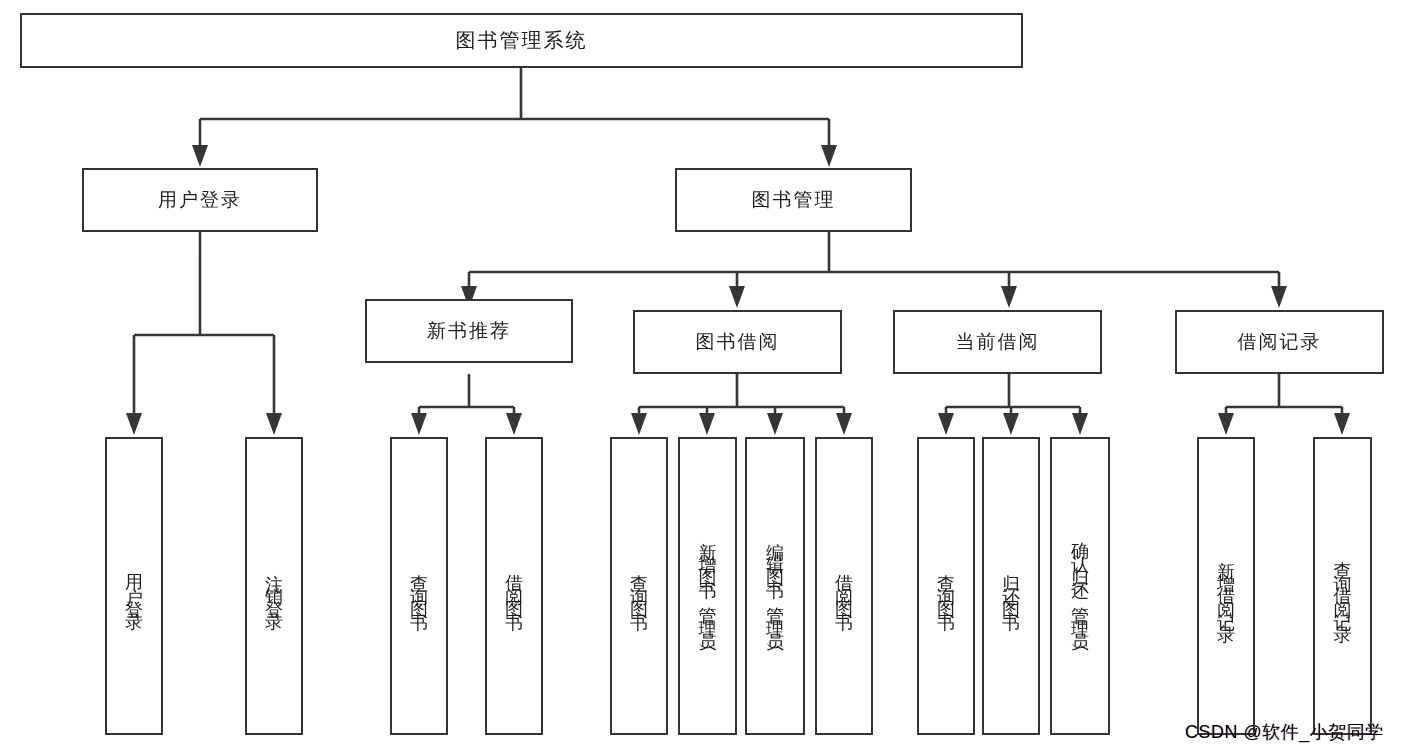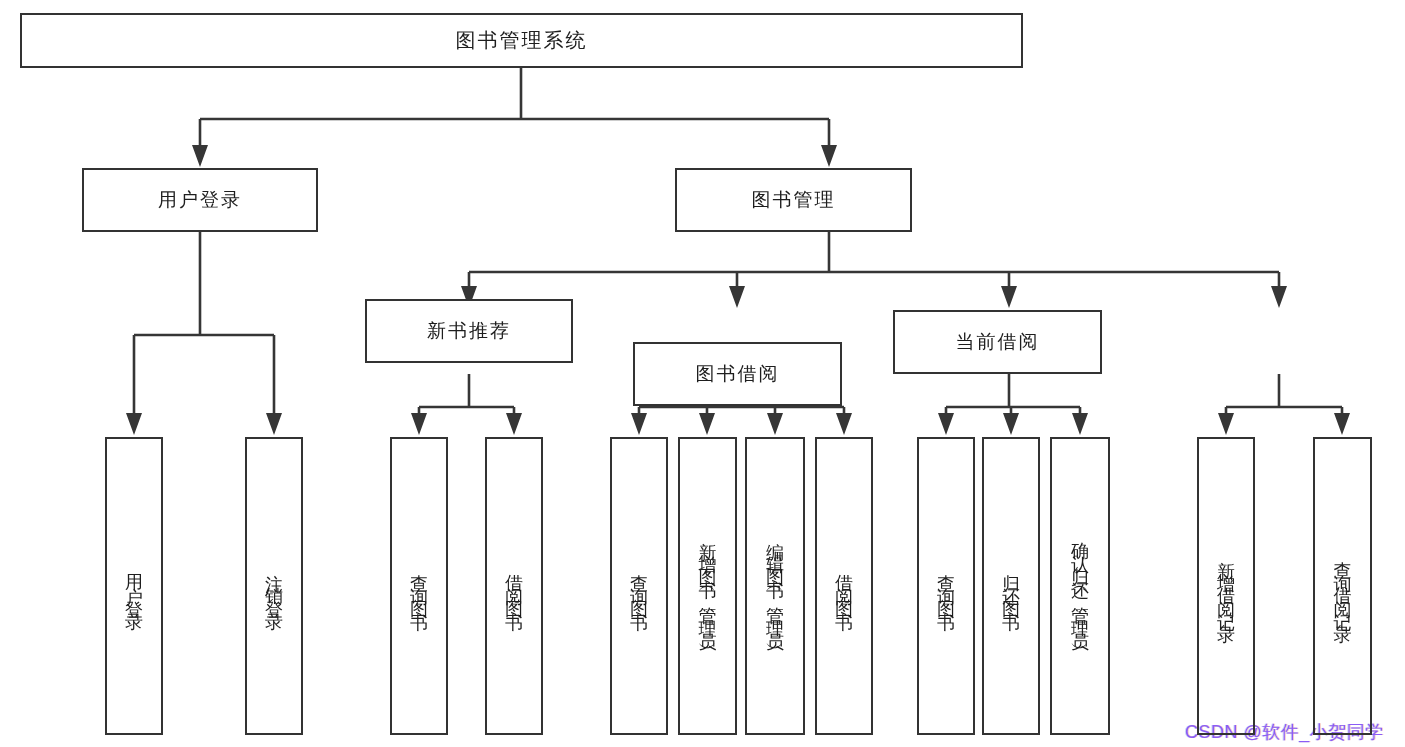--- a/index.html
+++ b/index.html
@@ -16,21 +16,21 @@
   .node-h span{
     font-size:19px;letter-spacing:2px;white-space:nowrap;color:#1e1e1e;
   }
   .node-root span{font-size:20px;}
   .node-v span{
     writing-mode:vertical-rl;text-orientation:mixed;
     font-size:18px;letter-spacing:13px;color:#1e1e1e;white-space:nowrap;
   }
   .watermark{
     position:absolute;left:1185px;top:720px;z-index:3;
-    font-size:18px;letter-spacing:0.5px;color:#8b5cf6;white-space:nowrap;
+    font-size:18px;letter-spacing:0.5px;color:#000000;white-space:nowrap;
     mix-blend-mode:darken;
     text-shadow:1px 0 0 rgba(230,120,110,.35),-1px 0 0 rgba(110,140,230,.35);
   }
 </style>
 </head>
 <body>
 
 <div id="stage">
 
   <svg class="connectors" width="1405" height="747" viewBox="0 0 1405 747" aria-hidden="true">
@@ -57,25 +57,28 @@
   <div class="node node-h" style="left:82px;top:168px;width:236px;height:64px;">
     <span>用户登录</span>
   </div>
   <div class="node node-h" style="left:675px;top:168px;width:237px;height:64px;">
     <span>图书管理</span>
   </div>
 
   <div class="node node-h" style="left:365px;top:299px;width:208px;height:64px;">
     <span>新书推荐</span>
   </div>
-  <div class="node node-h" style="left:633px;top:310px;width:209px;height:64px;margin-top:32px;">
+  <div class="node node-h" style="left:633px;top:310px;width:209px;height:64px;">
     <span>图书借阅</span>
   </div>
   <div class="node node-h" style="left:893px;top:310px;width:209px;height:64px;">
     <span>当前借阅</span>
+  </div>
+  <div class="node node-h" style="left:1175px;top:310px;width:209px;height:64px;">
+    <span>借阅记录</span>
   </div>
 
   <div class="node node-v" style="left:105px;top:437px;width:58px;height:298px;">
     <span>用户登录</span>
   </div>
   <div class="node node-v" style="left:245px;top:437px;width:58px;height:298px;">
     <span>注销登录</span>
   </div>
 
   <div class="node node-v" style="left:390px;top:437px;width:58px;height:298px;">

